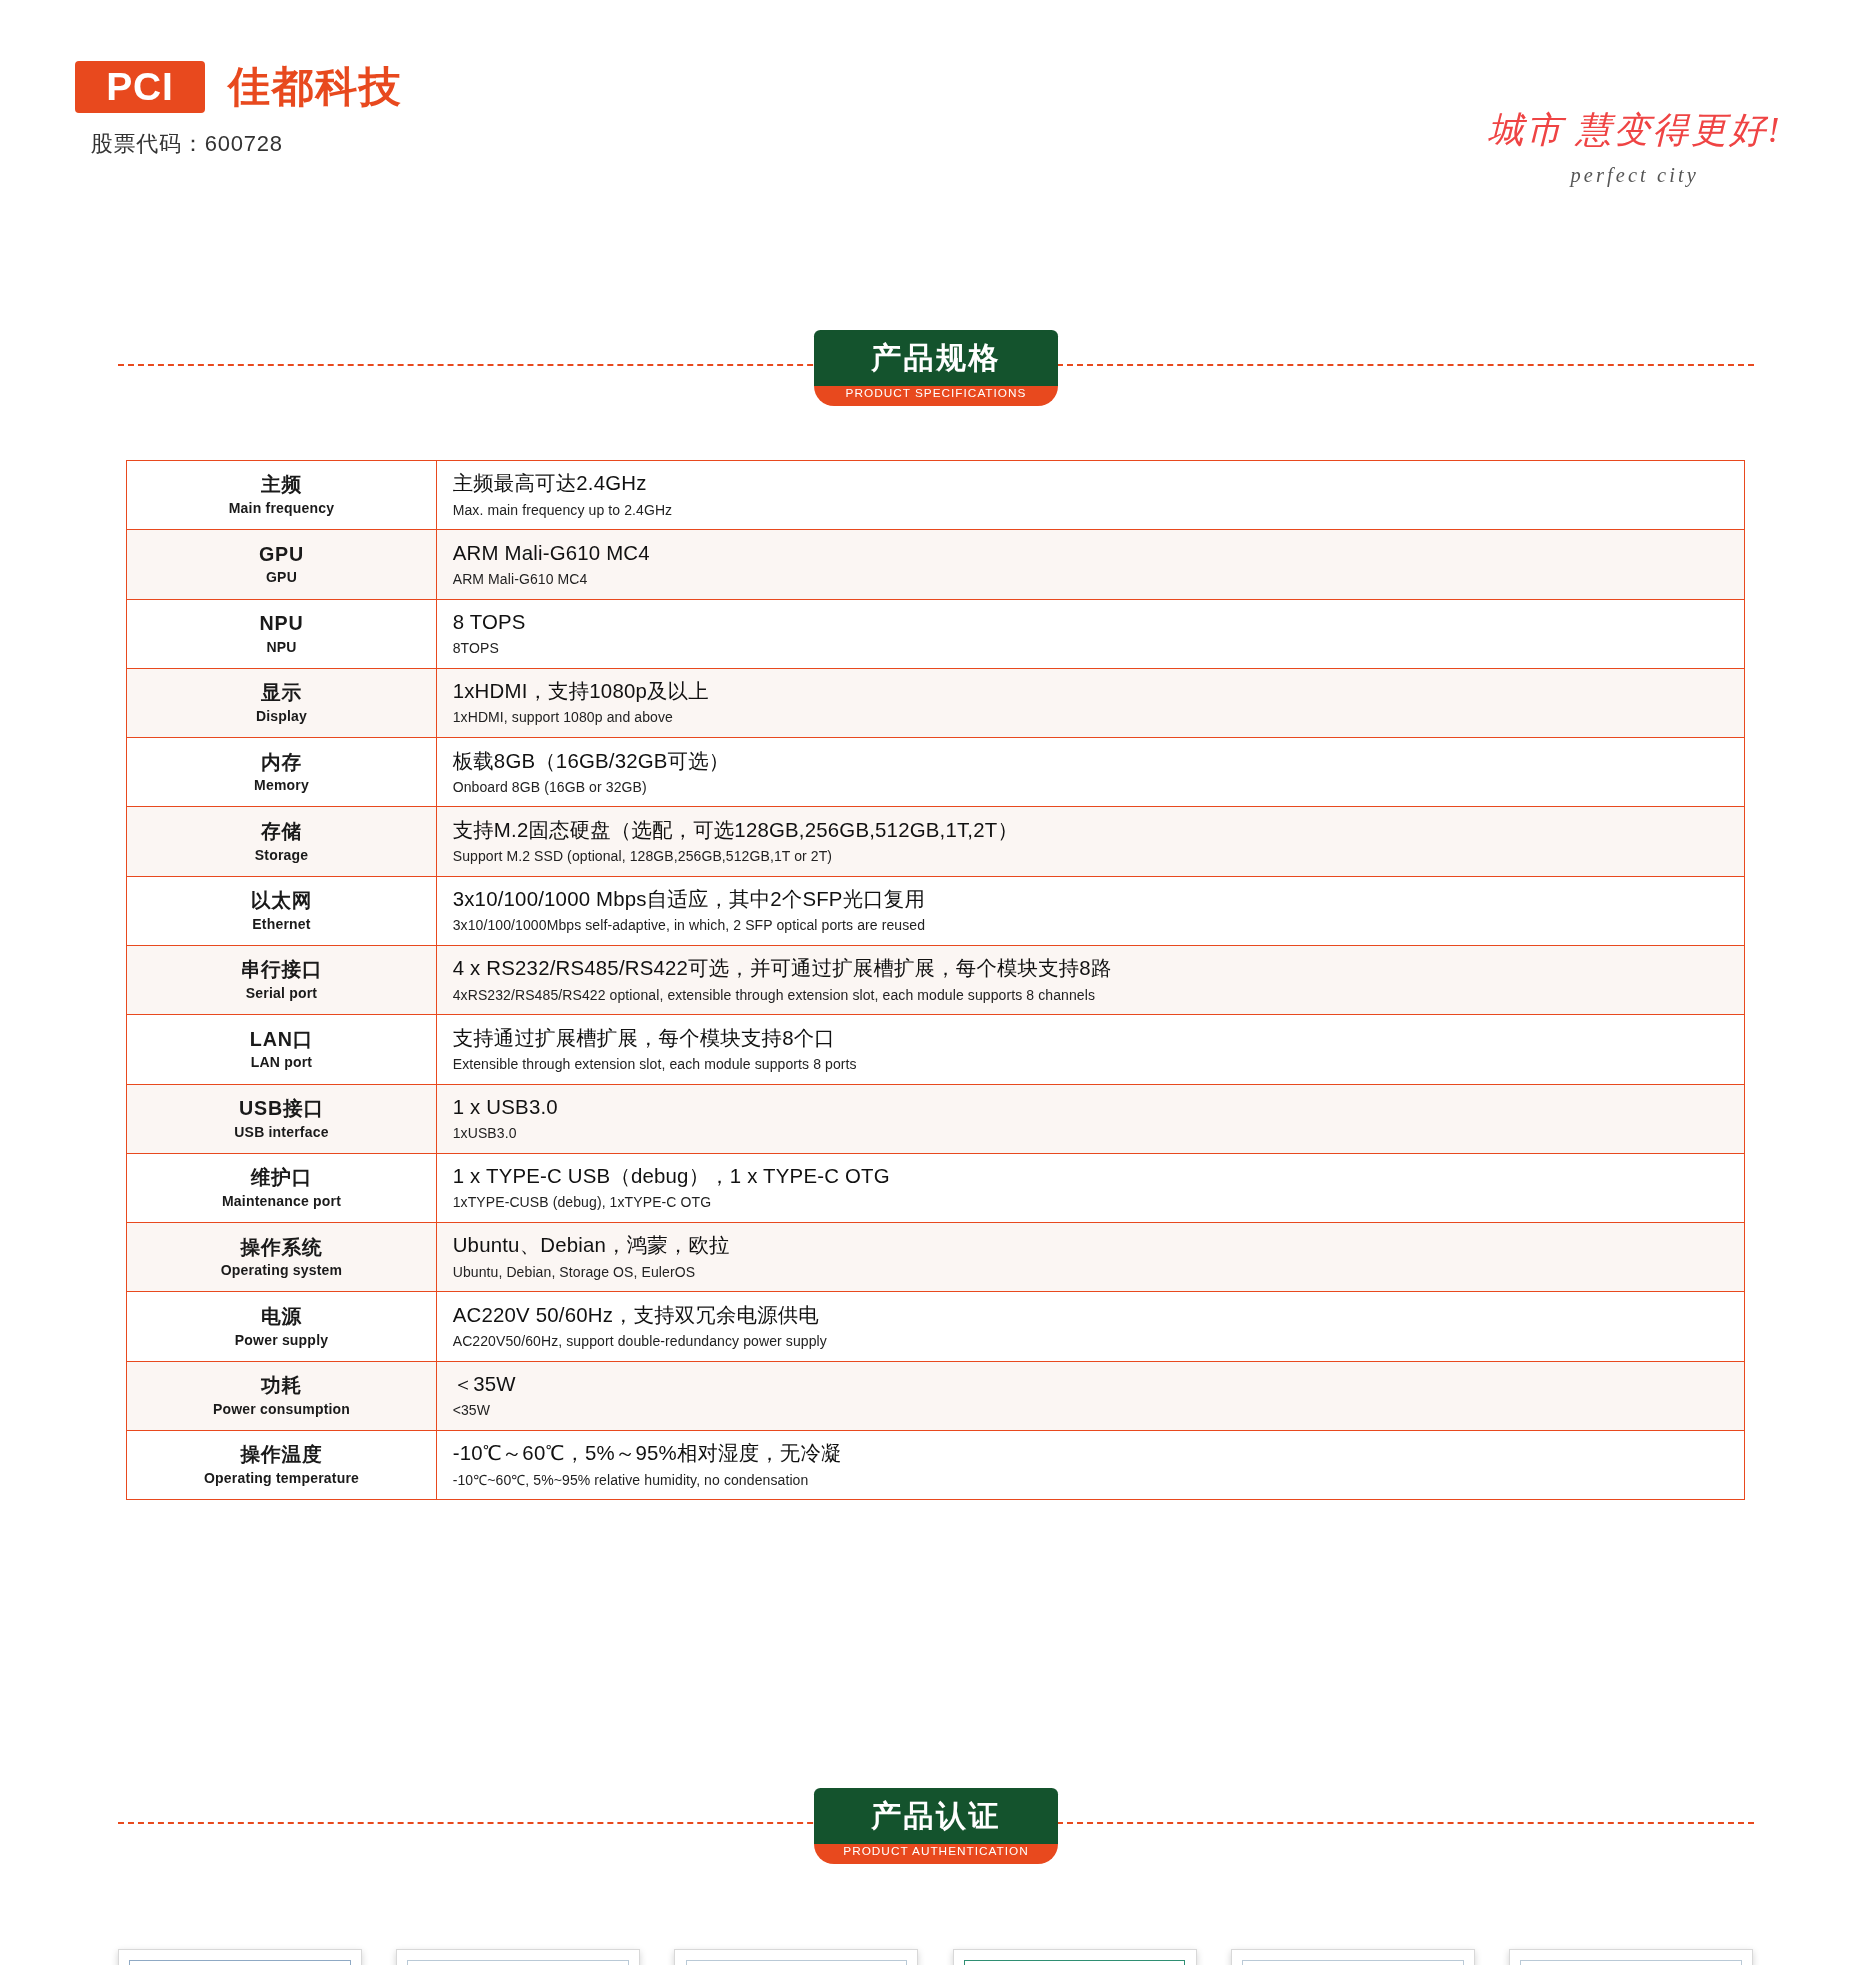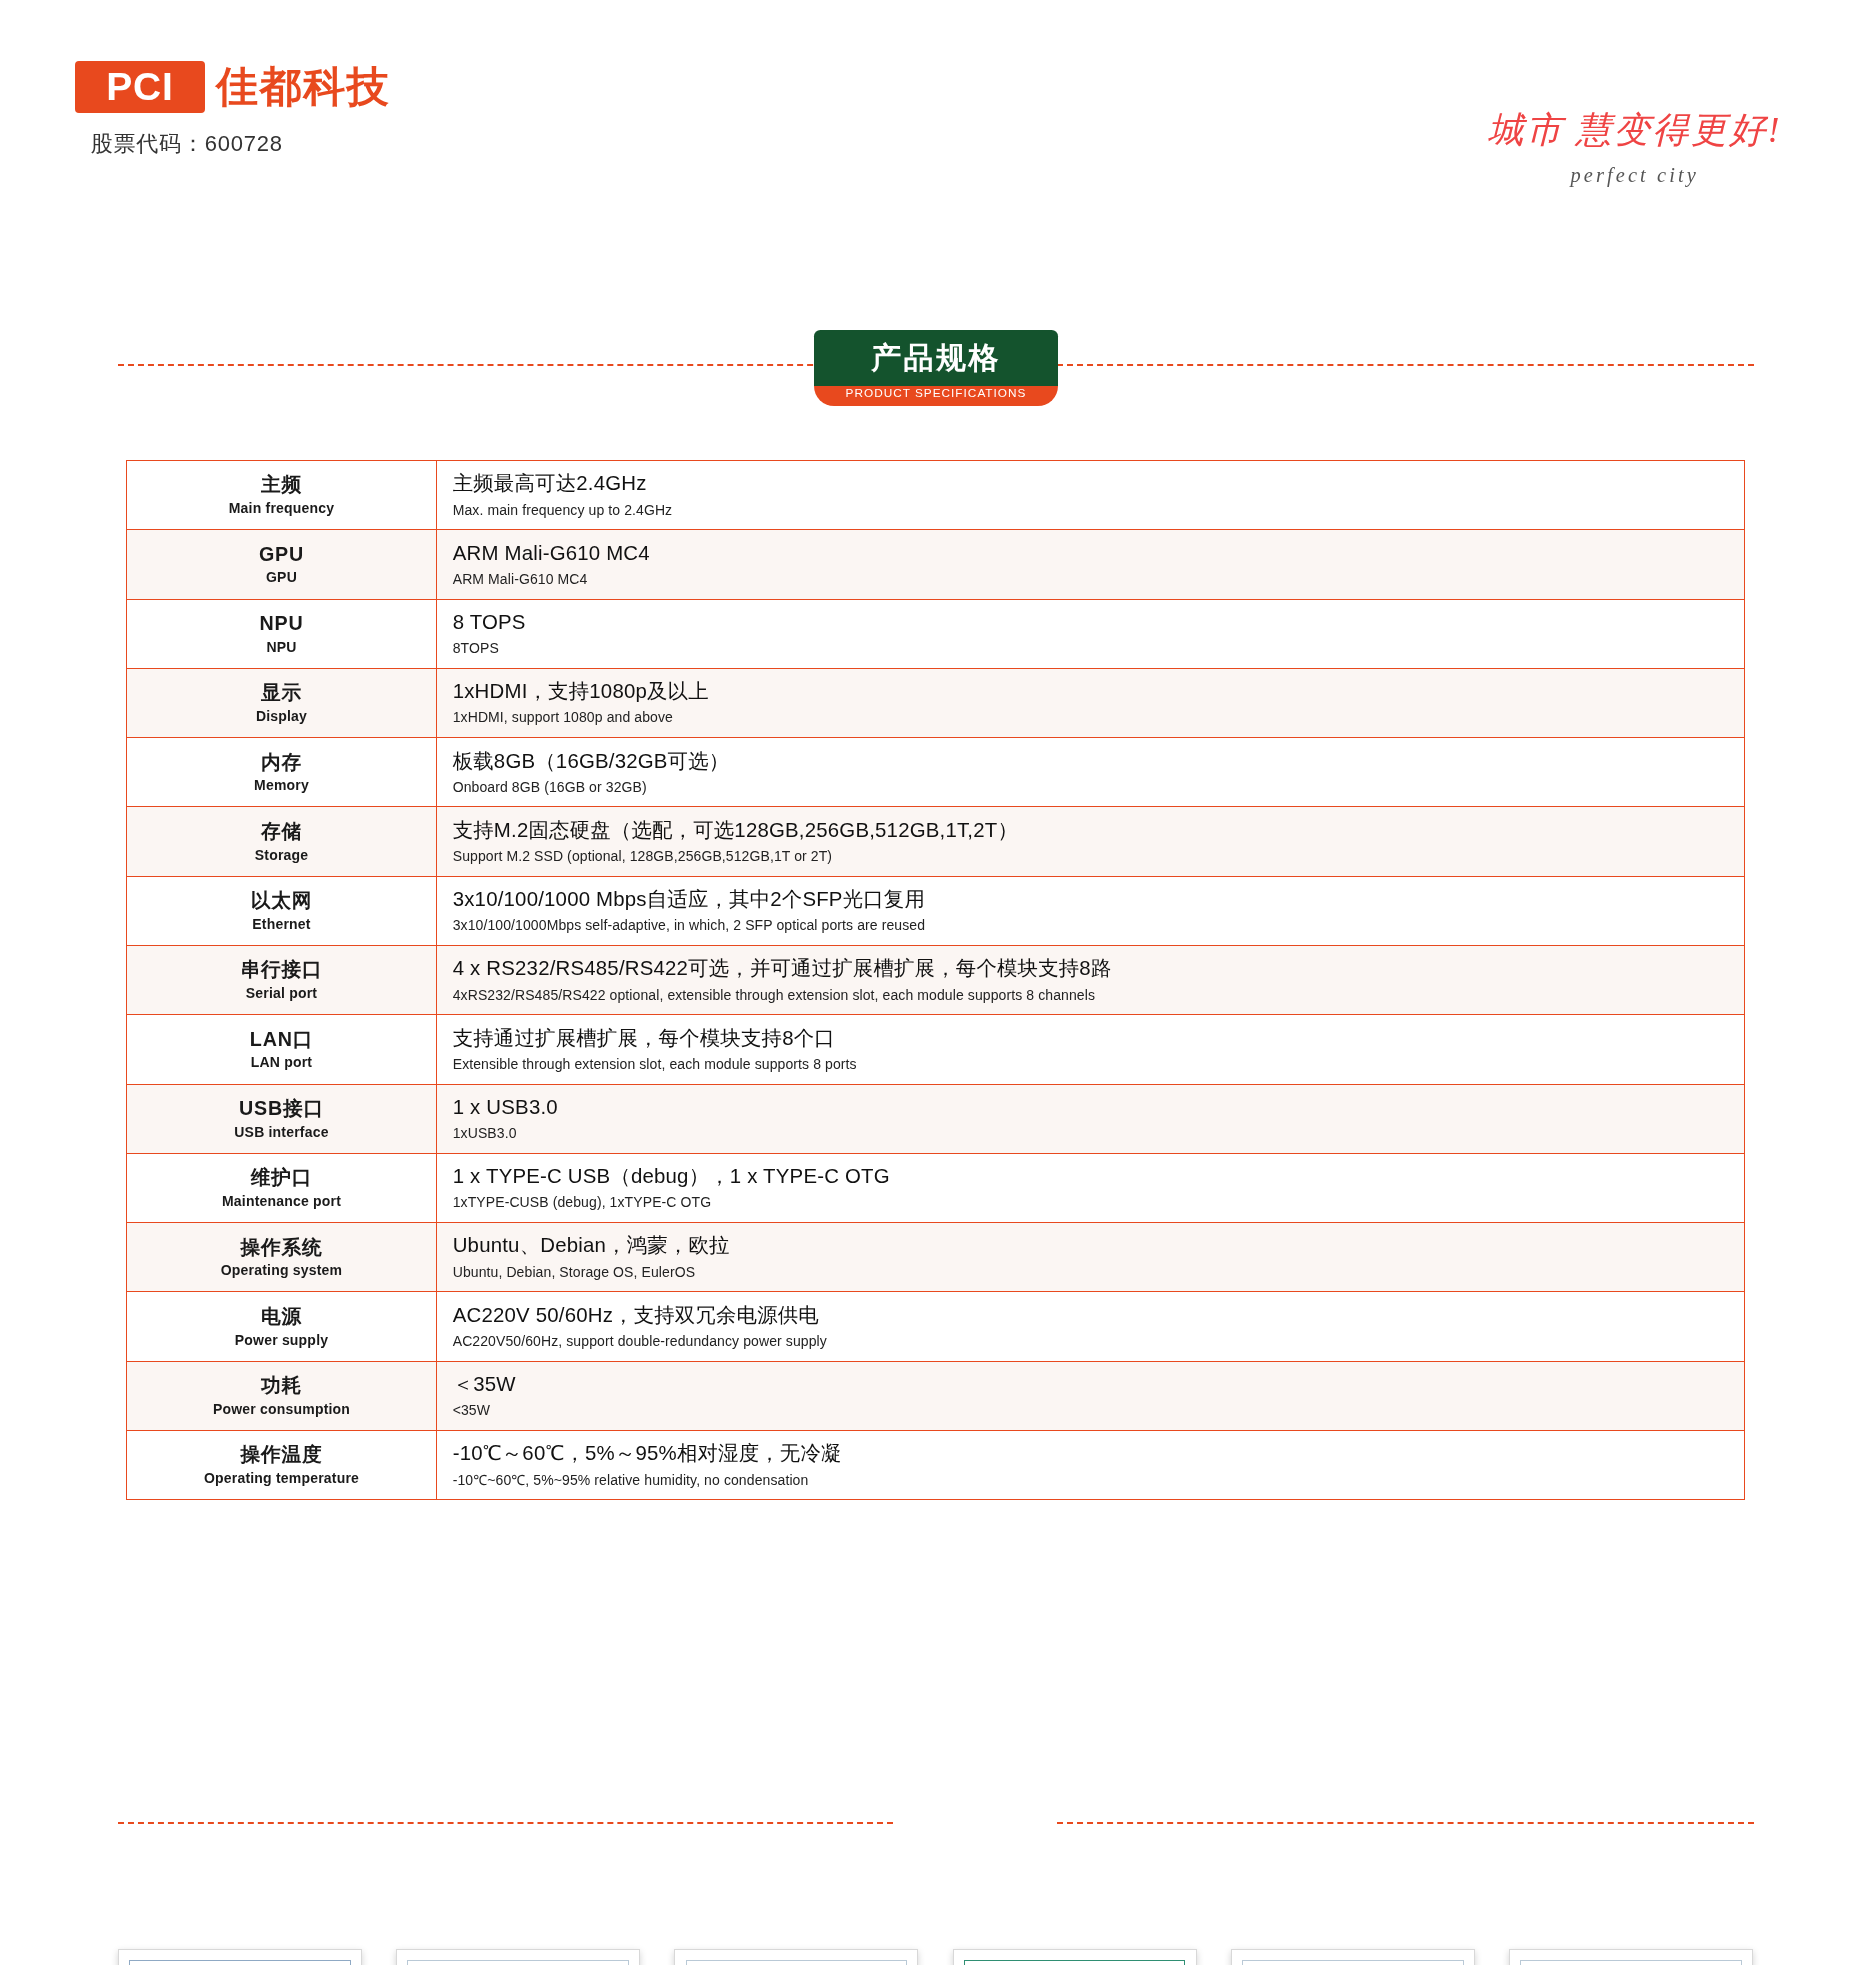--- a/index.html
+++ b/index.html
@@ -17,21 +17,21 @@
   .header {
     position: absolute;
     top: 0; left: 0; right: 0;
     height: 220px;
   }
   .logo-block {
     position: absolute;
     left: 75px;
     top: 59px;
   }
-  .logo-row { display: flex; align-items: center; }
+  .logo-row { display: flex; align-items: center; gap: 12px; }
   .logo-mark {
     width: 130px; height: 52px;
     background: #E8491E;
     border-radius: 3.9px;
     display: flex; align-items: center; justify-content: center;
     color: #ffffff;
     font-size: 39px;
     font-weight: bold;
     letter-spacing: 0.8px;
     font-family: "Liberation Sans", sans-serif;
@@ -388,20 +388,24 @@
         <div class="v-cn">-10℃～60℃，5%～95%相对湿度，无冷凝</div>
         <div class="v-en">-10℃~60℃, 5%~95% relative humidity, no condensation</div>
       </td>
     </tr>
   </tbody>
 </table>
 
 <div class="section-banner" id="auth-banner">
   <div class="banner-line left"></div>
   <div class="banner-line right"></div>
+  <div class="banner-badge">
+    <div class="badge-top">产品认证</div>
+    <div class="badge-bottom">PRODUCT AUTHENTICATION</div>
+  </div>
 </div>
 
 <div class="cert-strip">
 
   <div class="cert blue">
     <div class="cert-inner">
       
       
       
     </div>

